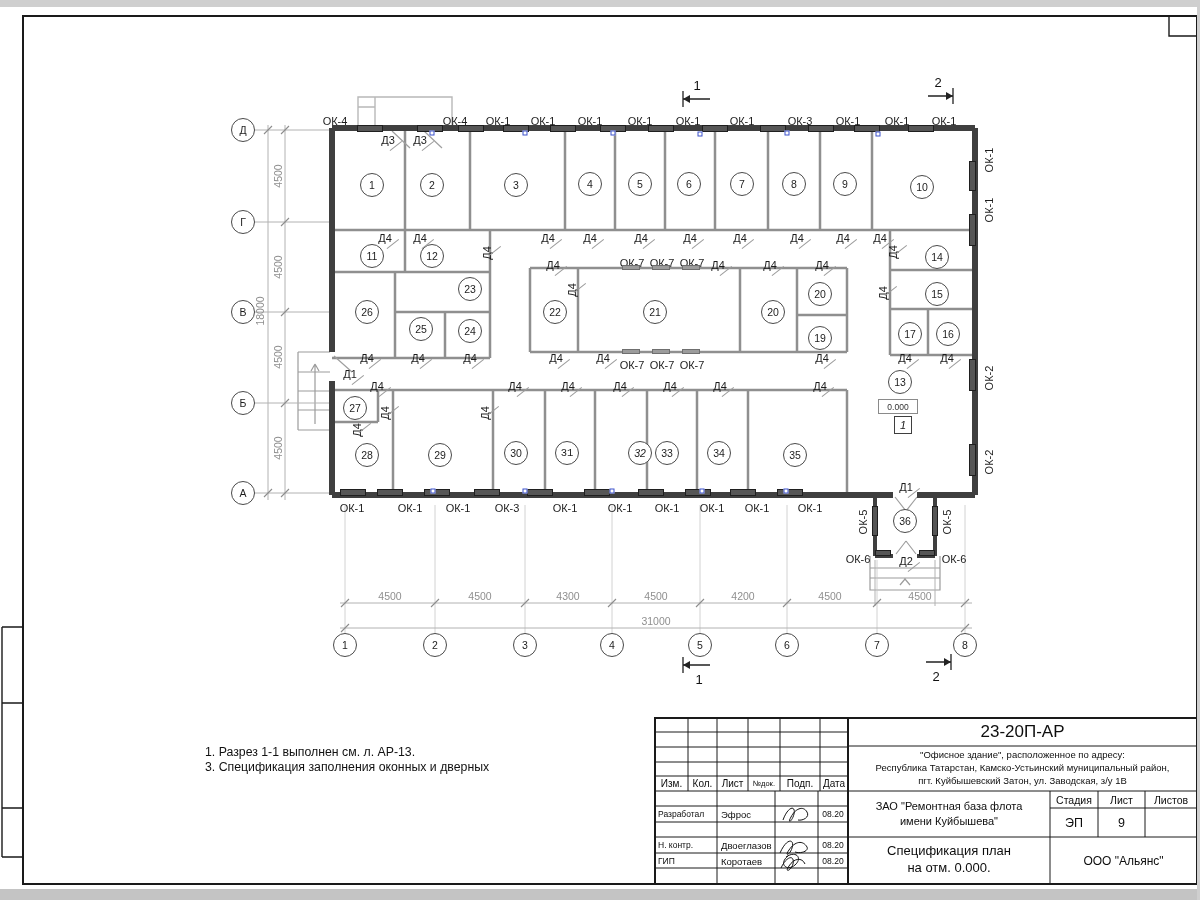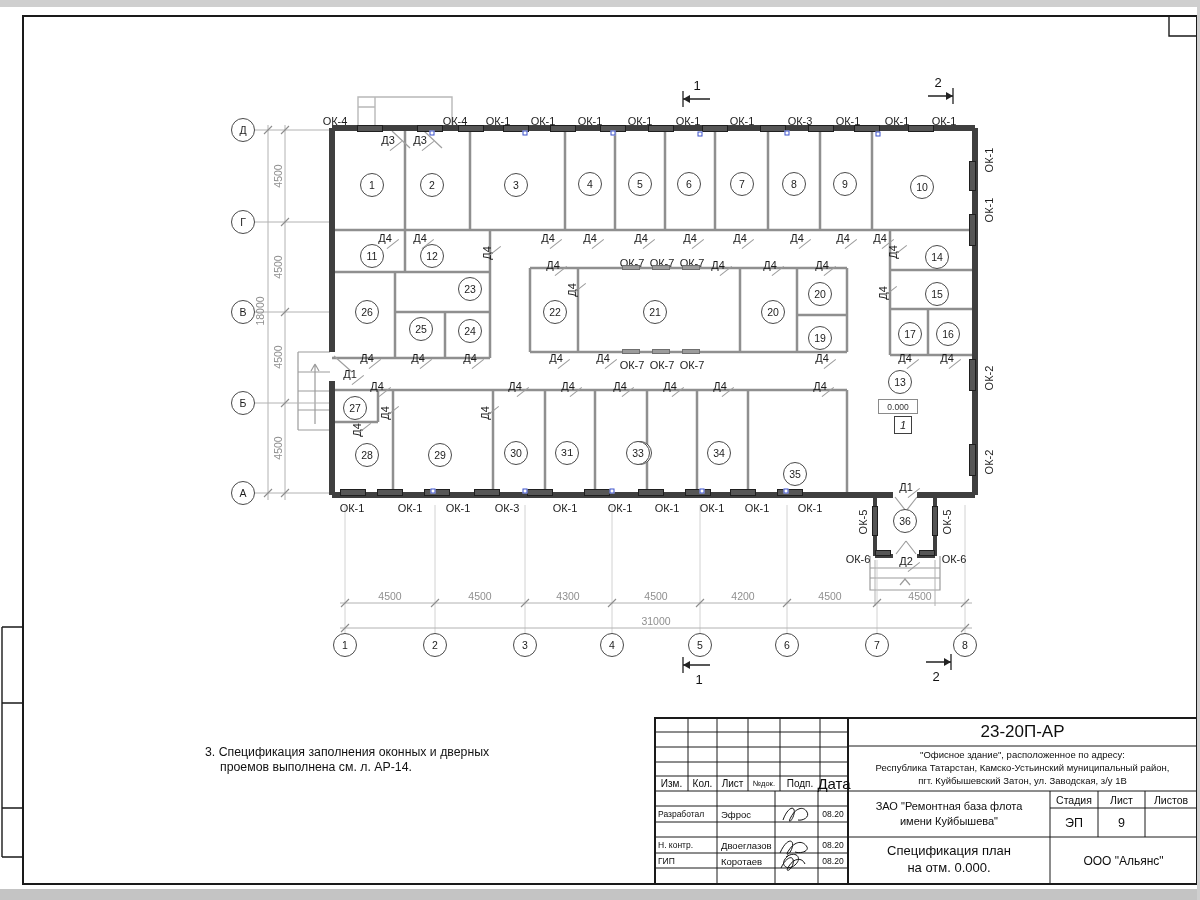--- a/index.html
+++ b/index.html
@@ -100,23 +100,23 @@
       <div class="circ" style="left: 937px; top: 294px;">15</div>
       <div class="circ" style="left: 910px; top: 334px;">17</div>
       <div class="circ" style="left: 948px; top: 334px;">16</div>
       <div class="circ" style="left: 900px; top: 382px;">13</div>
       <div class="circ" style="left: 355px; top: 408px;">27</div>
       <div class="circ" style="left: 367px; top: 455px;">28</div>
       <div class="circ" style="left: 440px; top: 455px;">29</div>
       <div class="circ" style="left: 516px; top: 453px;">30</div>
       <div class="circ" style="left: 567px; top: 453px; font-family: Liberation Mono, monospace;">31</div>
       <div class="circ" style="left: 640px; top: 453px; font-style: italic;">32</div>
-      <div class="circ" style="left: 638px; top: 453px; text-align: center;">33</div>
+      <div class="circ" style="left: 667px; top: 453px; text-align: center;">33</div>
       <div class="circ" style="left: 719px; top: 453px;">34</div>
-      <div class="circ" style="left: 795px; top: 474px;">35</div>
+      <div class="circ" style="left: 795px; top: 455px;">35</div>
       <div class="circ" style="left: 905px; top: 521px;">36</div>
       <div class="circ" style="left: 243px; top: 130px;">Д</div>
       <div class="circ" style="left: 243px; top: 222px;">Г</div>
       <div class="circ" style="left: 243px; top: 312px;">В</div>
       <div class="circ" style="left: 243px; top: 403px;">Б</div>
       <div class="circ" style="left: 243px; top: 493px;">А</div>
       <div class="circ" style="left: 345px; top: 645px;">1</div>
       <div class="circ" style="left: 435px; top: 645px;">2</div>
       <div class="circ" style="left: 525px; top: 645px;">3</div>
       <div class="circ" style="left: 612px; top: 645px;">4</div>
@@ -305,22 +305,22 @@
       <div class="vent" style="left: 525px; top: 491px;"></div>
       <div class="vent" style="left: 612px; top: 491px;"></div>
       <div class="vent" style="left: 702px; top: 491px;"></div>
       <div class="vent" style="left: 786px; top: 491px;"></div>
     </div>
 
   <div id="elev-box">0.000</div>
   <div id="floor-box">1</div>
 
   <div id="notes">
+    <div>1. Разрез 1-1 выполнен см. л. АР-13.</div>
     <div>3. Спецификация заполнения оконных и дверных</div>
-    <div class="indent">проемов выполнена см. л. АР-14.</div>
   </div>
 
   <div>
     <div class="tbt" style="left:848px;top:720px;width:349px;height:24px;font-size:17px;border-radius:7px;">23-20П-АР</div>
     <div class="tbt" style="left:848px;top:748px;width:349px;height:13px;font-size:9.5px;">"Офисное здание", расположенное по адресу:</div>
     <div class="tbt" style="left:848px;top:761px;width:349px;height:13px;font-size:9.5px;">Республика Татарстан, Камско-Устьинский муниципальный район,</div>
     <div class="tbt" style="left:848px;top:774px;width:349px;height:13px;font-size:9.5px;">пгт. Куйбышевский Затон, ул. Заводская, з/у 1В</div>
     <div class="tbt" style="left:848px;top:798px;width:202px;height:15px;font-size:11px;">ЗАО "Ремонтная база флота</div>
     <div class="tbt" style="left:848px;top:813px;width:202px;height:15px;font-size:11px;">имени Куйбышева"</div>
     <div class="tbt" style="left:1050px;top:791px;width:48px;height:17px;font-size:10.5px;">Стадия</div>
@@ -329,21 +329,21 @@
     <div class="tbt" style="left:1050px;top:808px;width:48px;height:29px;font-size:12.5px;">ЭП</div>
     <div class="tbt" style="left:1098px;top:808px;width:47px;height:29px;font-size:12.5px;">9</div>
     <div class="tbt" style="left:848px;top:842px;width:202px;height:17px;font-size:13px;">Спецификация план</div>
     <div class="tbt" style="left:848px;top:859px;width:202px;height:17px;font-size:13px;">на отм. 0.000.</div>
     <div class="tbt" style="left:1050px;top:837px;width:147px;height:47px;font-size:12px;">ООО "Альянс"</div>
     <div class="tbt" style="left:655px;top:776px;width:33px;height:15px;font-size:10px;">Изм.</div>
     <div class="tbt" style="left:688px;top:776px;width:29px;height:15px;font-size:10px;">Кол.</div>
     <div class="tbt" style="left:717px;top:776px;width:31px;height:15px;font-size:10px;">Лист</div>
     <div class="tbt" style="left:748px;top:776px;width:32px;height:15px;font-size:7.5px;">№док.</div>
     <div class="tbt" style="left:780px;top:776px;width:40px;height:15px;font-size:10px;">Подп.</div>
-    <div class="tbt" style="left:820px;top:776px;width:28px;height:15px;font-size:15px;">Дата</div>
+    <div class="tbt" style="left:820px;top:776px;width:28px;height:15px;font-size:10px;">Дата</div>
     <div class="tbt left" style="left:658px;top:806px;width:58px;height:16px;font-size:8.5px;">Разработал</div>
     <div class="tbt left" style="left:721px;top:806px;width:52px;height:16px;font-size:9.5px;">Эфрос</div>
     <div class="tbt" style="left:818px;top:806px;width:30px;height:16px;font-size:8.5px;">08.20</div>
     <div class="tbt left" style="left:658px;top:837px;width:58px;height:16px;font-size:8.5px;">Н. контр.</div>
     <div class="tbt left" style="left:721px;top:837px;width:54px;height:16px;font-size:9.5px;">Двоеглазов</div>
     <div class="tbt" style="left:818px;top:837px;width:30px;height:16px;font-size:8.5px;">08.20</div>
     <div class="tbt left" style="left:658px;top:853px;width:58px;height:16px;font-size:8.5px;">ГИП</div>
     <div class="tbt left" style="left:721px;top:853px;width:54px;height:16px;font-size:9.5px;">Коротаев</div>
     <div class="tbt" style="left:818px;top:853px;width:30px;height:16px;font-size:8.5px;">08.20</div>
   </div>

